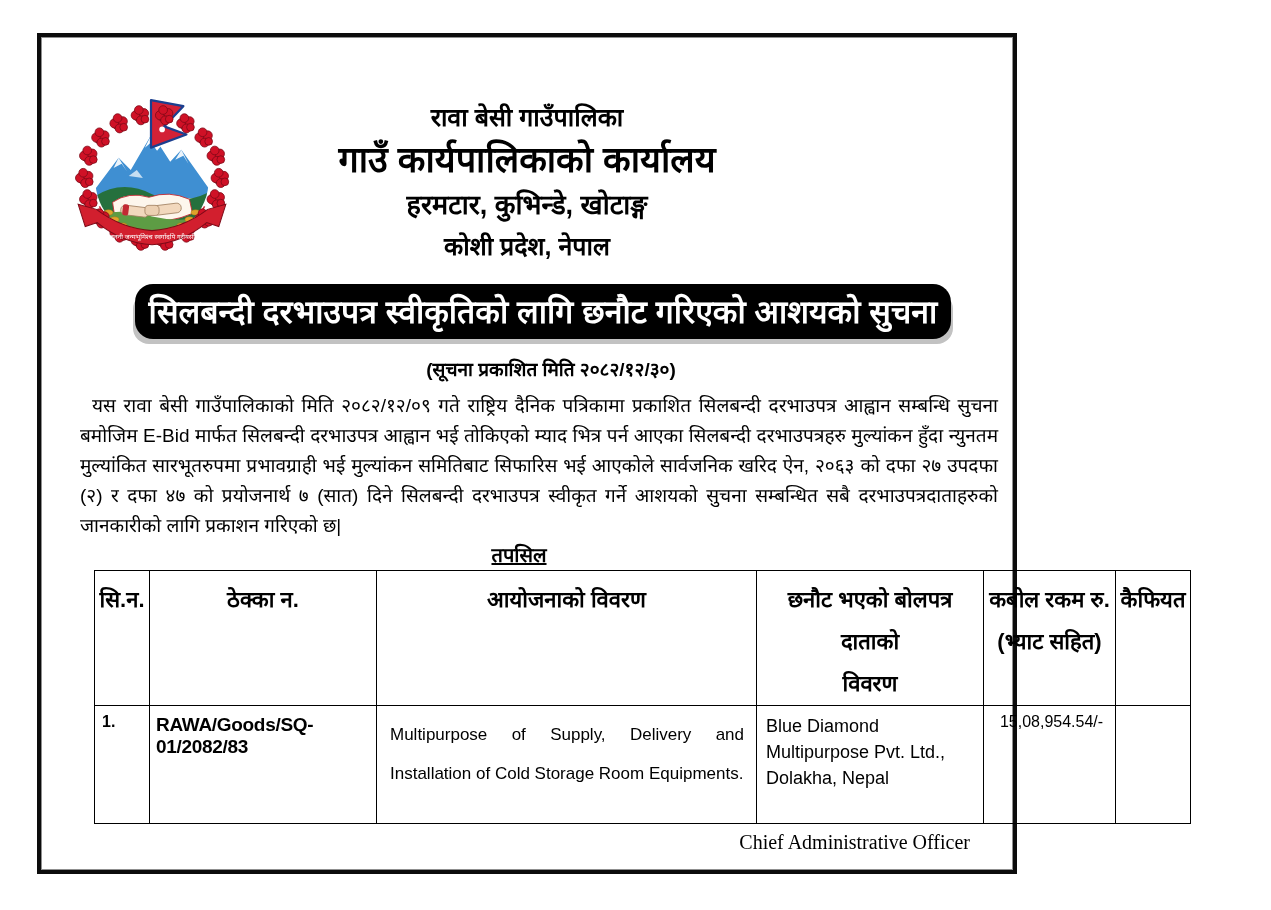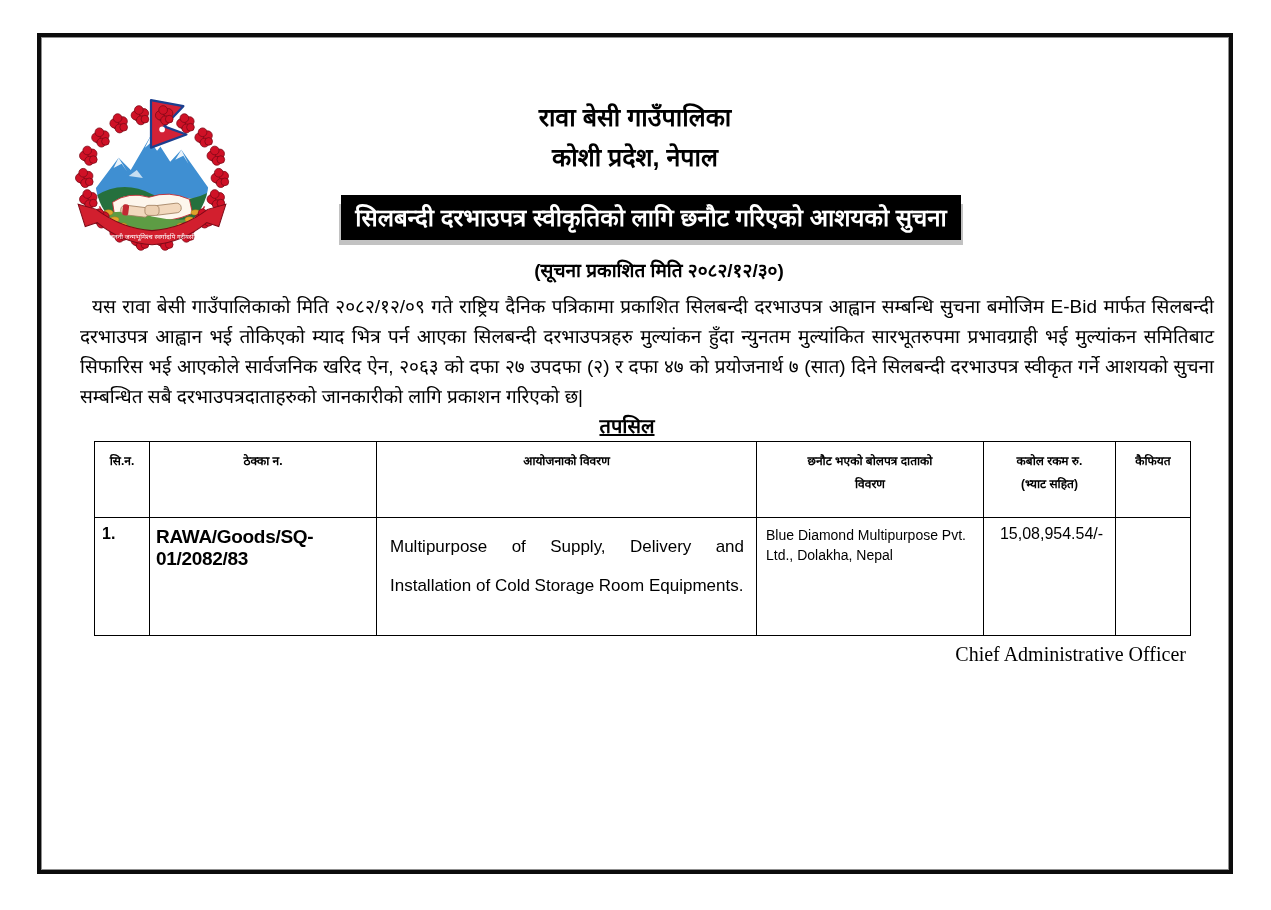--- a/index.html
+++ b/index.html
@@ -1,69 +1,70 @@
 <!DOCTYPE html>
 <html><head>
 <meta charset="utf-8">
 <style>
   * { margin:0; padding:0; box-sizing:border-box; }
   html,body { width:1271px; height:910px; background:#ffffff; overflow:hidden;
               font-family:"Liberation Sans","DejaVu Sans",sans-serif; color:#000; }
   .page-border {
-    position:absolute; left:37px; top:33px; width:1196px; height:841px;
+    position:absolute; left:37px; top:33px; width:980px; height:841px;
     border:4px solid #0c0c0c; background:#fdba74;
   }
   .page-inner {
     position:relative; width:100%; height:100%;
     border:1px solid #8f8f8f; background:#fff;
   }
   
   .emblem { position:absolute; left:24px; top:56px; width:172px; height:166px; }
   
   .hdr { text-align:center; padding-top:66px; font-weight:700; line-height:1.1; }
   .hdr .l1 { font-size:25px; }
   .hdr .l2 { font-size:36px; margin-top:8px; }
   .hdr .l3 { font-size:27px; margin-top:12px; }
   .hdr .l4 { font-size:25px; margin-top:12px; }
   
   .bar-wrap { text-align:center; margin-top:24px; position:relative; left:16px; }
   .title-bar {
     display:inline-block; background:#000; color:#fff; font-weight:700;
-    font-size:24px; padding:5px 14px 7px 14px;
+    font-size:32px; padding:5px 14px 7px 14px;
     box-shadow:-4px 7px 0 -2px #c2c2c2, 4px 7px 0 -2px #c2c2c2;
+    border-radius:18px;
   }
   .date-line { text-align:center; font-weight:700; font-size:19px; margin-top:17px;
                position:relative; left:24px; }
   
   .body-par {
     margin:9px 14px 0 38px; text-align:justify; font-size:19px;
     line-height:30px; font-weight:400; text-indent:12px;
   }
   
   .tapsil { text-align:center; font-weight:700; font-size:20px; margin-top:0;
             position:relative; left:-8px; }
   .tapsil span { text-decoration:underline; }
   table.sched {
     border-collapse:collapse; table-layout:fixed; width:1096px;
     margin:2px 0 0 52px;
   }
   table.sched th, table.sched td {
     border:1.5px solid #000; vertical-align:top; overflow:hidden;
   }
   table.sched th {
-    font-weight:700; font-size:12px; text-align:center;
+    font-weight:700; font-size:22px; text-align:center;
     padding:8px 4px 0 4px; height:76px; white-space:pre-line; line-height:1.9;
   }
   table.sched td { height:118px; }
   td.c-sn { font-weight:700; font-size:16px; padding:7px 0 0 7px; }
   td.c-contract { font-weight:700; font-size:19px; padding:8px 2px 0 6px;
                   letter-spacing:-0.3px; }
   td.c-project { font-size:17px; padding:9px 12px 0 13px; text-align:justify;
                  line-height:39px; }
-  td.c-bidder { font-size:14px; padding:7px 6px 0 9px; line-height:1.45;margin-left:24px; }
+  td.c-bidder { font-size:18px; padding:7px 6px 0 9px; line-height:1.45;margin-left:24px; }
   td.c-amount { font-size:16px; padding:7px 0 0 4px; text-align:center; }
   
   .signature {
     text-align:right; margin:7px 42px 0 0; font-weight:400; font-size:20px;
     font-family:"Liberation Serif","DejaVu Serif",serif;
   }
 </style>
 </head>
 <body>
 
@@ -146,20 +147,22 @@
       </g>
 
       <g>
         <path d="M12,108 L30,113 Q55,132 85,134 Q115,132 140,113 L158,108 L151,130 L139,126 Q115,146 85,148 Q55,146 31,126 L19,130 Z" fill="#d21f2e" stroke="#7e0a18" stroke-width="1"></path>
         <text x="85" y="142" text-anchor="middle" font-size="6.5" fill="#ffffff">जननी जन्मभूमिश्च स्वर्गादपि गरीयसी</text>
       </g>
     </svg>
 
     <div class="hdr">
       <div class="l1">रावा बेसी गाउँपालिका</div>
+      <div class="l2">गाउँ कार्यपालिकाको कार्यालय</div>
+      <div class="l3">हरमटार, कुभिन्डे, खोटाङ्ग</div>
       <div class="l4">कोशी प्रदेश, नेपाल</div>
     </div>
 
     <div class="bar-wrap">
       <div class="title-bar">सिलबन्दी दरभाउपत्र स्वीकृतिको लागि छनौट गरिएको आशयको सुचना</div>
     </div>
     <div class="date-line">(सूचना प्रकाशित मिति २०८२/१२/३०)</div>
 
     <p class="body-par">यस रावा बेसी गाउँपालिकाको मिति २०८२/१२/०९ गते राष्ट्रिय दैनिक पत्रिकामा प्रकाशित सिलबन्दी दरभाउपत्र आह्वान सम्बन्धि सुचना बमोजिम E-Bid मार्फत सिलबन्दी दरभाउपत्र आह्वान भई तोकिएको म्याद भित्र पर्न आएका सिलबन्दी दरभाउपत्रहरु मुल्यांकन हुँदा न्युनतम मुल्यांकित सारभूतरुपमा प्रभावग्राही भई मुल्यांकन समितिबाट सिफारिस भई आएकोले सार्वजनिक खरिद ऐन, २०६३ को दफा २७ उपदफा (२) र दफा ४७ को प्रयोजनार्थ ७ (सात) दिने सिलबन्दी दरभाउपत्र स्वीकृत गर्ने आशयको सुचना सम्बन्धित सबै दरभाउपत्रदाताहरुको जानकारीको लागि प्रकाशन गरिएको छ|</p>
 

